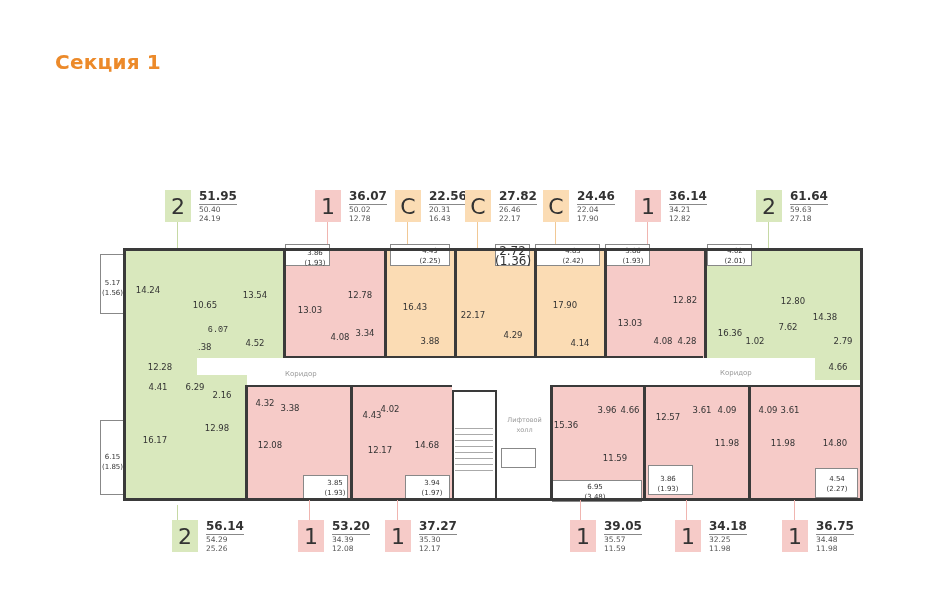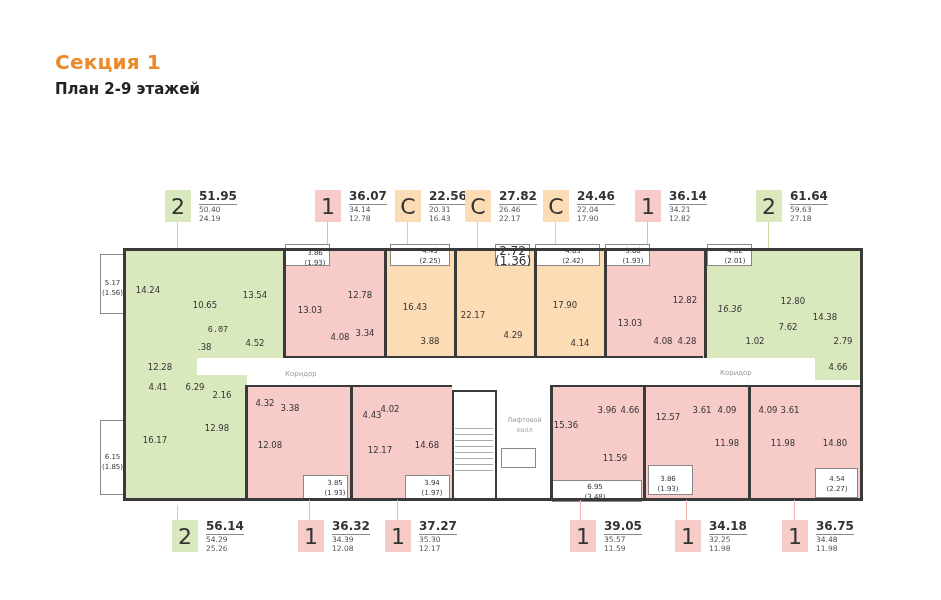--- a/index.html
+++ b/index.html
@@ -18,38 +18,37 @@
   .wall{position:absolute;background:#3a3a3a;}
   .lbl{position:absolute;font-size:8.5px;color:#333;text-align:center;line-height:10px;white-space:pre;}
   .corr{position:absolute;font-size:7px;color:#9a9a9a;}
   .bal{position:absolute;background:#fff;border:1px solid #888;box-sizing:border-box;}
 </style>
 </head>
 <body>
 
 <div class="hdr">
   <div class="t2">Секция 1</div>
-  <div class="t3">План 2-9 этажей</div>
 </div>
 
 <div class="badge" style="left:165px;top:190px;">
   <div class="sq" style="background:#d9e8bd;">2</div>
   <div class="nums">
       <div class="tot">51.95</div>
       <div class="sub">50.40</div>
       <div class="sub">24.19</div>
     </div>
 </div>
 <div class="stem" style="left:177px;top:222px;height:26px;background:#c6d9a5;"></div>
 
 <div class="badge" style="left:315px;top:190px;">
   <div class="sq" style="background:#f6cbc8;">1</div>
   <div class="nums">
       <div class="tot">36.07</div>
-      <div class="sub">34.14</div>
+      <div class="sub">50.02</div>
       <div class="sub">12.78</div>
     </div>
 </div>
 <div class="stem" style="left:327px;top:222px;height:26px;background:#f0b5b0;"></div>
 
 <div class="badge" style="left:395px;top:190px;">
   <div class="sq" style="background:#fbdcb4;">С</div>
   <div class="nums">
       <div class="tot">22.56</div>
       <div class="sub">20.31</div>
@@ -153,21 +152,21 @@
   <div class="lbl" style="left:520px;top:78px;width:30px;">13.03</div>
   <div class="lbl" style="left:575px;top:55px;width:30px;">12.82</div>
   <div class="lbl" style="left:553px;top:96px;width:30px;">4.08</div>
   <div class="lbl" style="left:577px;top:96px;width:30px;">4.28</div>
 
   <div class="room" style="left:610px;top:8px;width:155px;height:110px;background:#d9e8bd;"></div>
   <div class="room" style="left:720px;top:110px;width:45px;height:30px;background:#d9e8bd;"></div>
   <div class="bal" style="left:612px;top:4px;width:45px;height:22px;"></div>
   <div class="lbl" style="left:620px;top:6px;width:40px;font-size:7px;">4.02
 (2.01)</div>
-  <div class="lbl" style="left:620px;top:64px;width:30px;font-style:italic;">16.36</div>
+  <div class="lbl" style="left:620px;top:88px;width:30px;">16.36</div>
   <div class="lbl" style="left:683px;top:56px;width:30px;">12.80</div>
   <div class="lbl" style="left:678px;top:82px;width:30px;">7.62</div>
   <div class="lbl" style="left:645px;top:96px;width:30px;">1.02</div>
   <div class="lbl" style="left:715px;top:72px;width:30px;">14.38</div>
   <div class="lbl" style="left:733px;top:96px;width:30px;">2.79</div>
   <div class="lbl" style="left:728px;top:122px;width:30px;">4.66</div>
 
   <div class="corr" style="left:190px;top:130px;">Коридор</div>
   <div class="corr" style="left:625px;top:129px;">Коридор</div>
 
@@ -262,21 +261,21 @@
       <div class="tot">56.14</div>
       <div class="sub">54.29</div>
       <div class="sub">25.26</div>
     </div>
 </div>
 
 <div class="stem" style="left:309px;top:500px;height:22px;background:#f0b5b0;"></div>
 <div class="badge" style="left:298px;top:520px;">
   <div class="sq" style="background:#f6cbc8;">1</div>
   <div class="nums">
-      <div class="tot">36.32</div>
+      <div class="tot">53.20</div>
       <div class="sub">34.39</div>
       <div class="sub">12.08</div>
     </div>
 </div>
 
 <div class="stem" style="left:397px;top:500px;height:22px;background:#f0b5b0;"></div>
 <div class="badge" style="left:385px;top:520px;">
   <div class="sq" style="background:#f6cbc8;">1</div>
   <div class="nums">
       <div class="tot">37.27</div>

